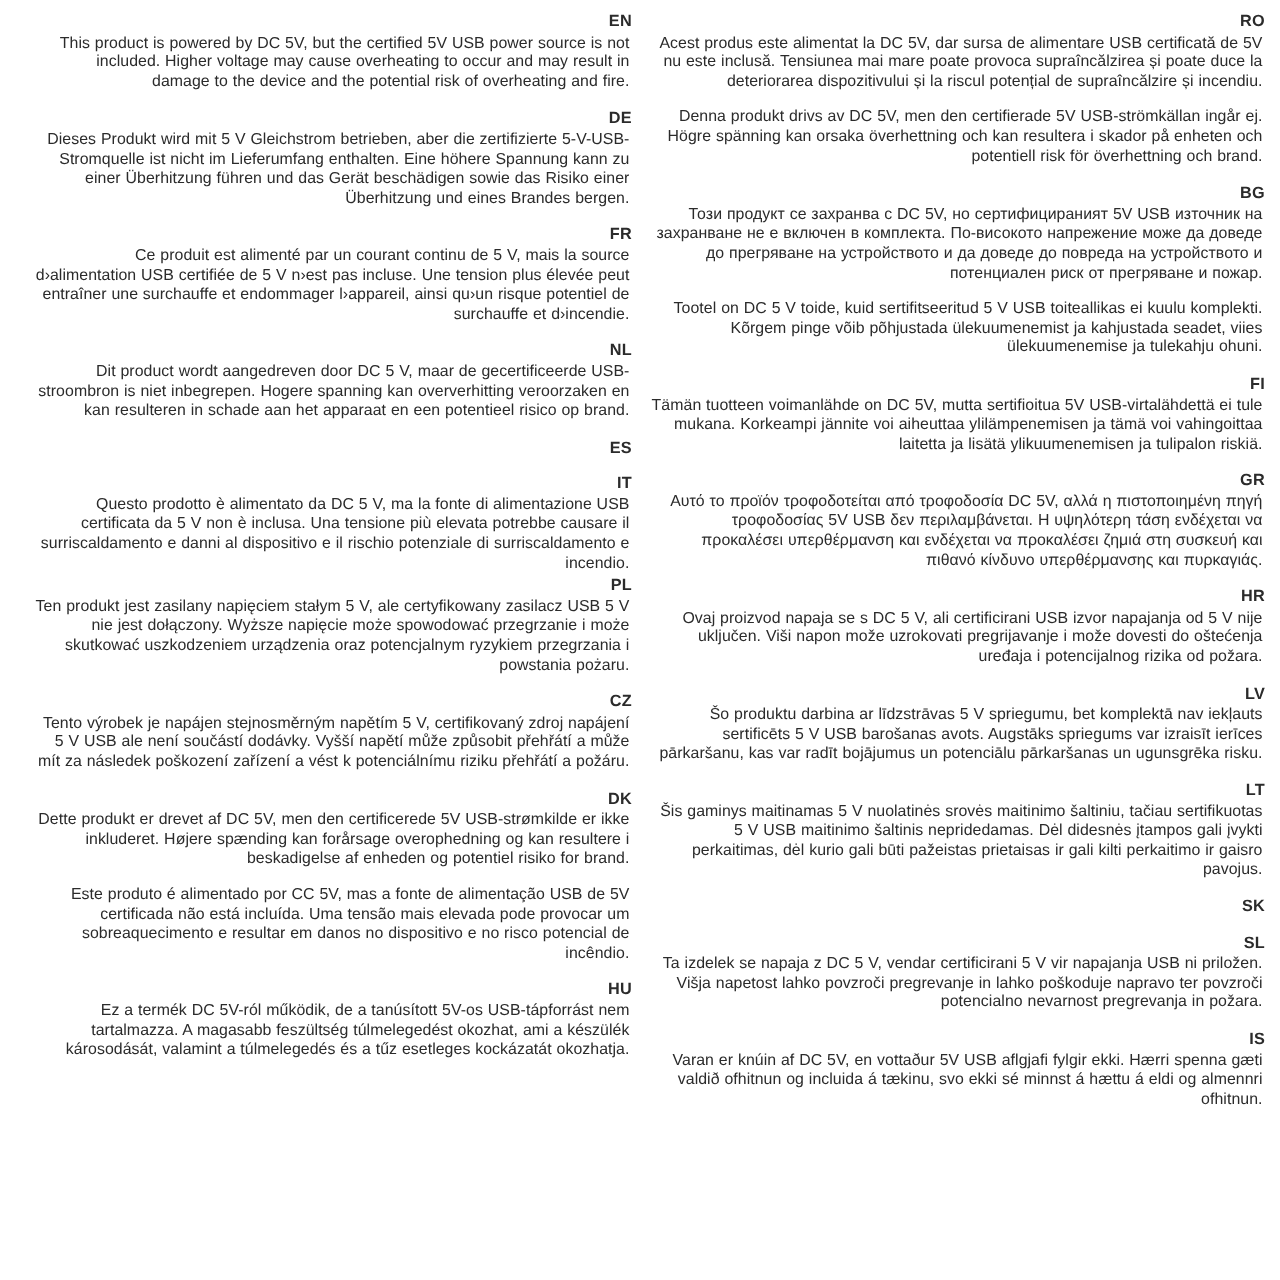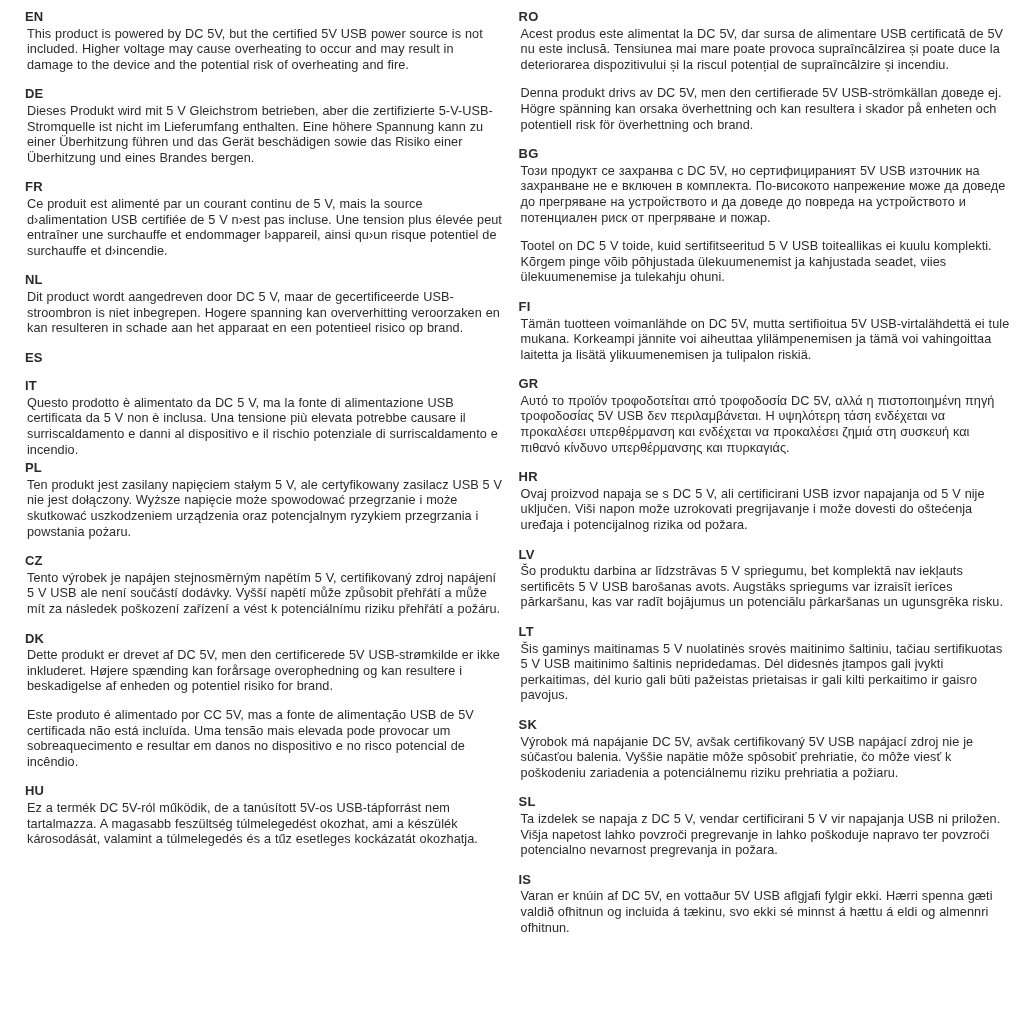--- a/index.html
+++ b/index.html
@@ -13,20 +13,21 @@
     overflow: hidden;
     font-family: "Liberation Sans", "DejaVu Sans", sans-serif;
     color: #2b2b2b;
   }
   .page {
     display: flex;
     box-sizing: border-box;
     width: 1024px;
     padding: 9px 12px 0 25px;
     gap: 13px;
+    text-align: right;
   }
   .col {
     box-sizing: border-box;
   }
   .col-left  { width: 484px; }
   .col-right { width: 497px; }
   .sec { margin: 0 0 13px 0; }
   .sec.tight { margin-bottom: 1px; }
   .lang-code {
     font-size: 13px;
@@ -92,21 +93,21 @@
       <p class="lang-text">Ez a termék DC 5V-ról működik, de a tanúsított 5V-os USB-tápforrást nem tartalmazza. A magasabb feszültség túlmelegedést okozhat, ami a készülék károsodását, valamint a túlmelegedés és a tűz esetleges kockázatát okozhatja.</p>
     </section>
   </div>
 
   <div class="col col-right">
     <section class="sec">
       <h2 class="lang-code">RO</h2>
       <p class="lang-text">Acest produs este alimentat la DC 5V, dar sursa de alimentare USB certificată de 5V nu este inclusă. Tensiunea mai mare poate provoca supraîncălzirea și poate duce la deteriorarea dispozitivului și la riscul potențial de supraîncălzire și incendiu.</p>
     </section>
     <section class="sec">
-      <p class="lang-text">Denna produkt drivs av DC 5V, men den certifierade 5V USB-strömkällan доведе ej. Högre spänning kan orsaka överhettning och kan resultera i skador på enheten och potentiell risk för överhettning och brand.</p>
+      <p class="lang-text">Denna produkt drivs av DC 5V, men den certifierade 5V USB-strömkällan ingår ej. Högre spänning kan orsaka överhettning och kan resultera i skador på enheten och potentiell risk för överhettning och brand.</p>
     </section>
     <section class="sec">
       <h2 class="lang-code">BG</h2>
       <p class="lang-text">Този продукт се захранва с DC 5V, но сертифицираният 5V USB източник на захранване не е включен в комплекта. По-високото напрежение може да доведе до прегряване на устройството и да доведе до повреда на устройството и потенциален риск от прегряване и пожар.</p>
     </section>
     <section class="sec">
       <p class="lang-text">Tootel on DC 5 V toide, kuid sertifitseeritud 5 V USB toiteallikas ei kuulu komplekti. Kõrgem pinge võib põhjustada ülekuumenemist ja kahjustada seadet, viies ülekuumenemise ja tulekahju ohuni.</p>
     </section>
     <section class="sec">
       <h2 class="lang-code">FI</h2>
@@ -123,21 +124,20 @@
     <section class="sec">
       <h2 class="lang-code">LV</h2>
       <p class="lang-text">Šo produktu darbina ar līdzstrāvas 5 V spriegumu, bet komplektā nav iekļauts sertificēts 5 V USB barošanas avots. Augstāks spriegums var izraisīt ierīces pārkaršanu, kas var radīt bojājumus un potenciālu pārkaršanas un ugunsgrēka risku.</p>
     </section>
     <section class="sec">
       <h2 class="lang-code">LT</h2>
       <p class="lang-text">Šis gaminys maitinamas 5 V nuolatinės srovės maitinimo šaltiniu, tačiau sertifikuotas 5 V USB maitinimo šaltinis nepridedamas. Dėl didesnės įtampos gali įvykti perkaitimas, dėl kurio gali būti pažeistas prietaisas ir gali kilti perkaitimo ir gaisro pavojus.</p>
     </section>
     <section class="sec">
       <h2 class="lang-code">SK</h2>
-      <p class="lang-text">Výrobok má napájanie DC 5V, avšak certifikovaný 5V USB napájací zdroj nie je súčasťou balenia. Vyššie napätie môže spôsobiť prehriatie, čo môže viesť k poškodeniu zariadenia a potenciálnemu riziku prehriatia a požiaru.</p>
     </section>
     <section class="sec">
       <h2 class="lang-code">SL</h2>
       <p class="lang-text">Ta izdelek se napaja z DC 5 V, vendar certificirani 5 V vir napajanja USB ni priložen. Višja napetost lahko povzroči pregrevanje in lahko poškoduje napravo ter povzroči potencialno nevarnost pregrevanja in požara.</p>
     </section>
     <section class="sec">
       <h2 class="lang-code">IS</h2>
       <p class="lang-text">Varan er knúin af DC 5V, en vottaður 5V USB aflgjafi fylgir ekki. Hærri spenna gæti valdið ofhitnun og incluida á tækinu, svo ekki sé minnst á hættu á eldi og almennri ofhitnun.</p>
     </section>
   </div>

